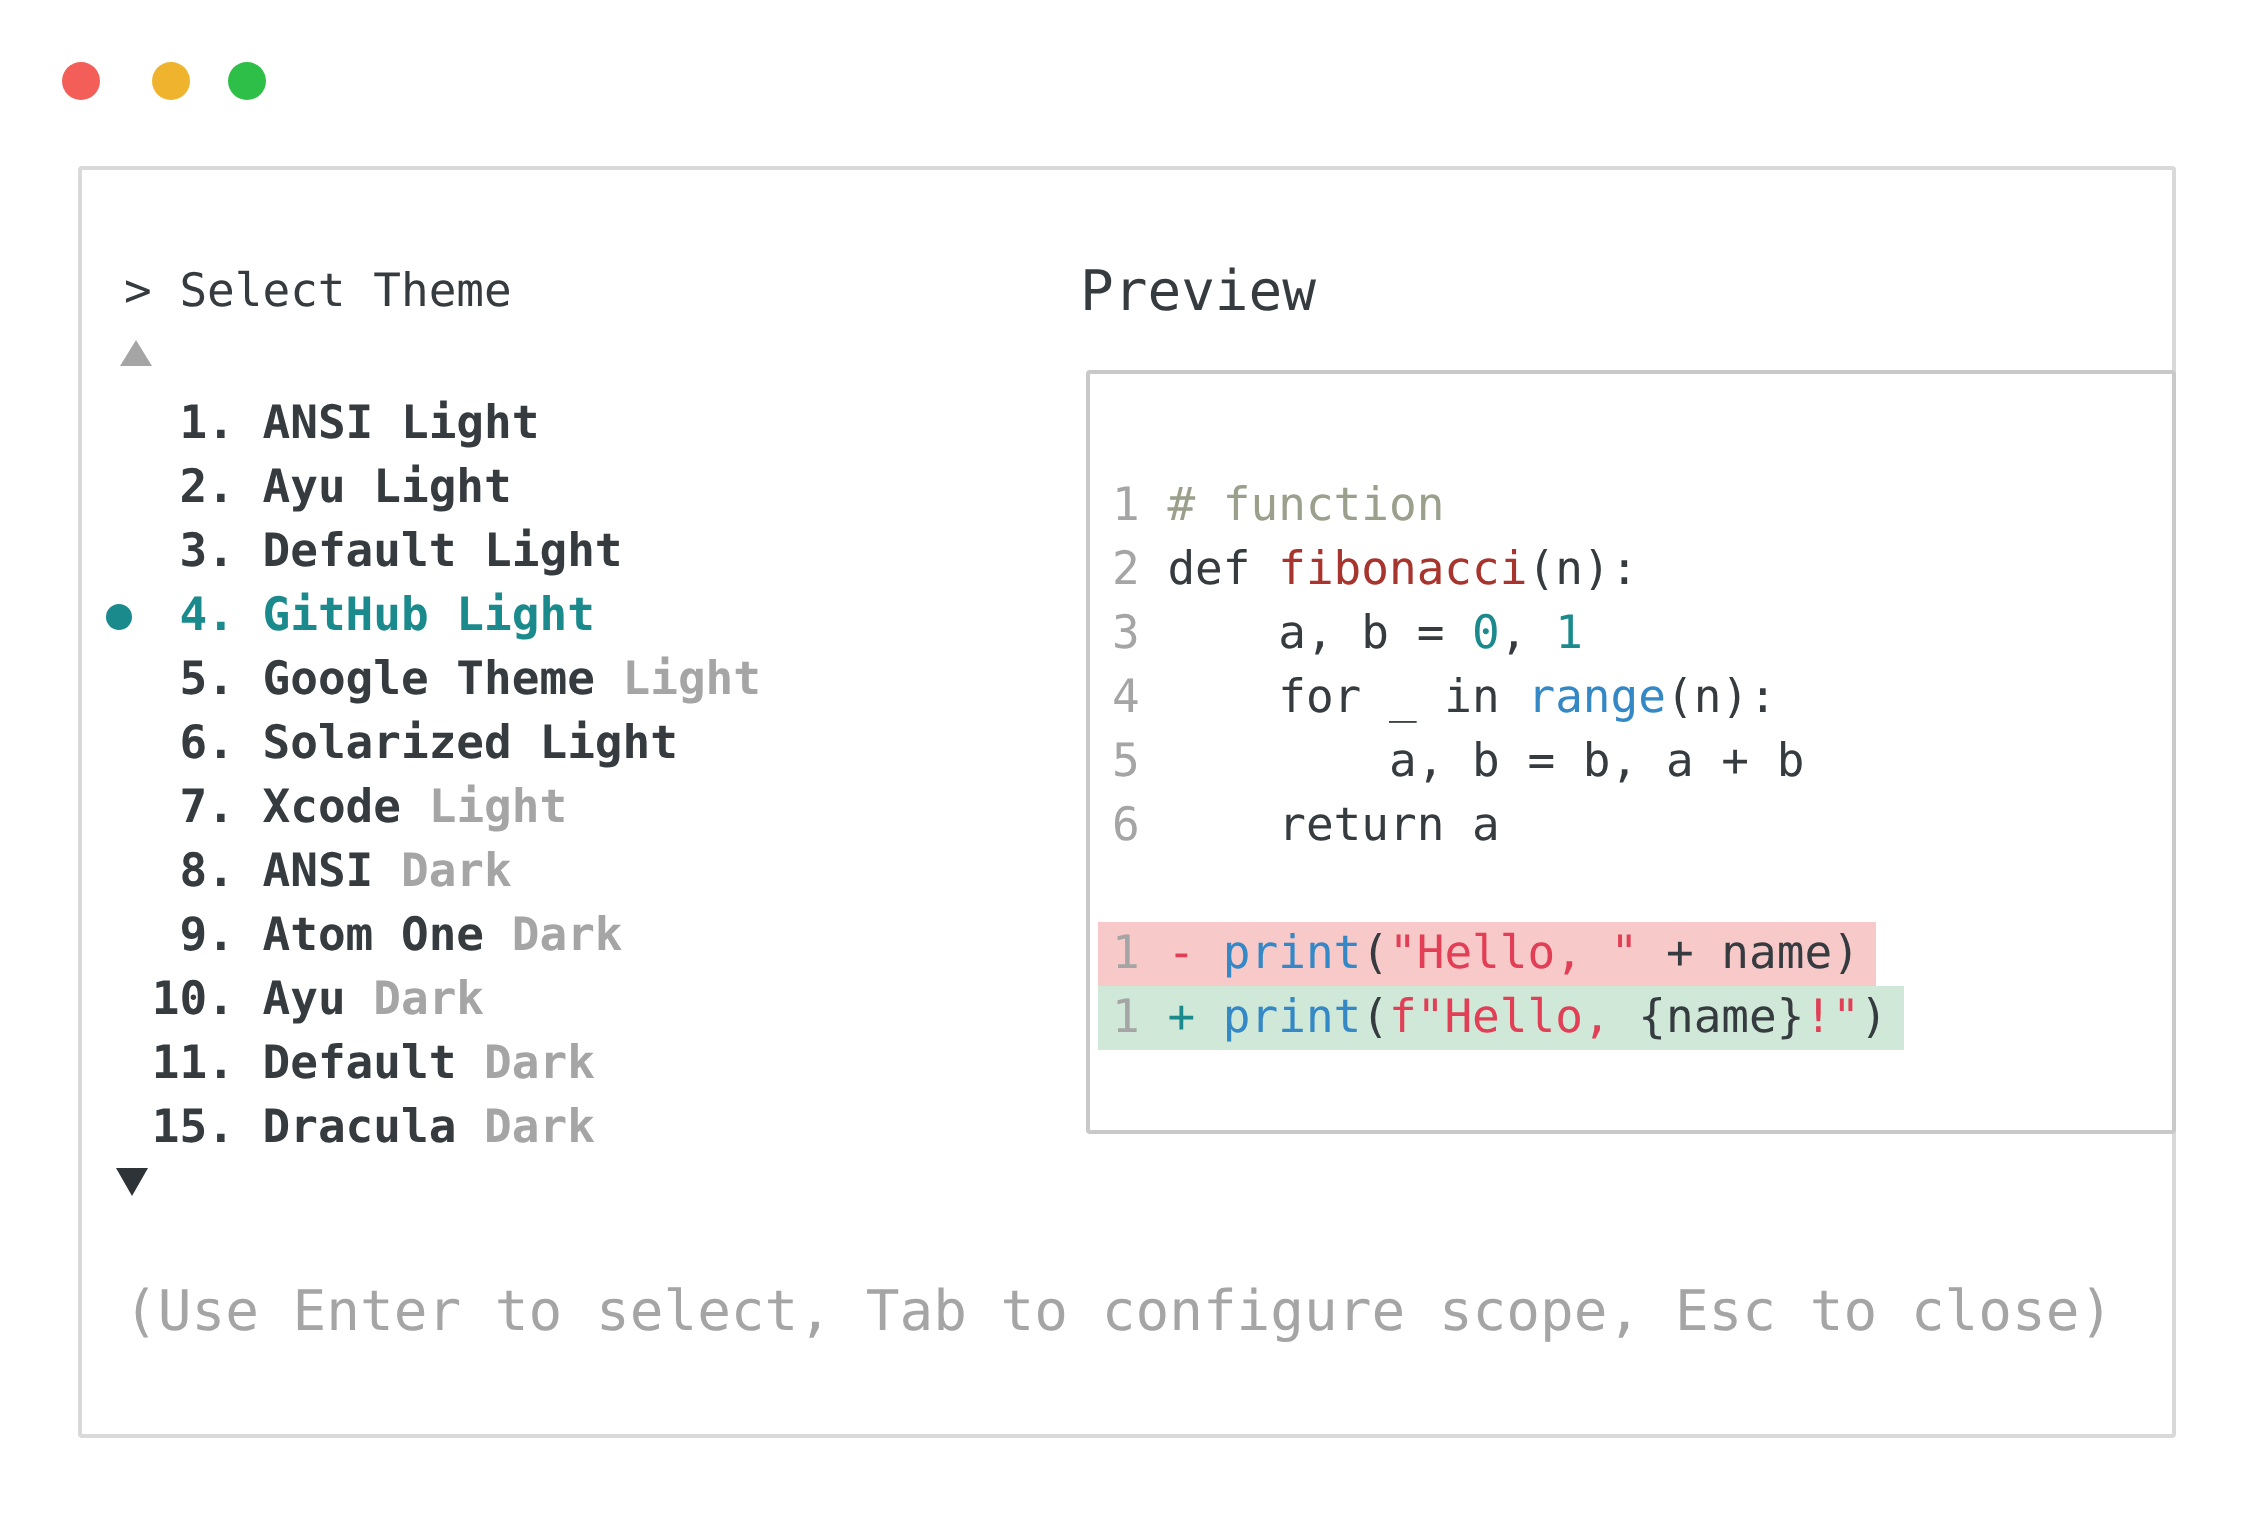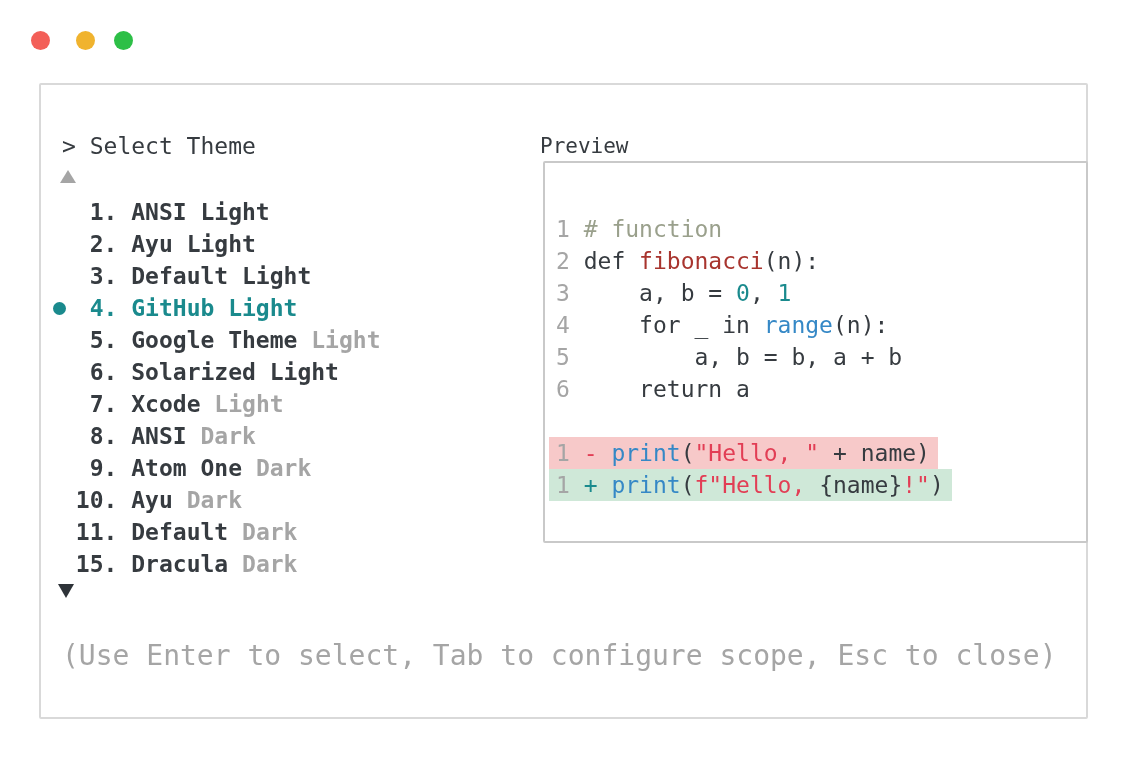--- a/index.html
+++ b/index.html
@@ -35,21 +35,21 @@
     position:absolute;left:39px;top:83px;width:1049px;height:636px;
     border:2px solid var(--panel-border);border-radius:2px;background:#fff;
     box-sizing:border-box;
   }
   .prompt{
     position:absolute;left:21px;top:48px;
     font-size:23px;line-height:26px;color:var(--text-dark);white-space:pre;
   }
   .preview-label{
     position:absolute;left:499px;top:48px;
-    font-size:21px;line-height:26px;color:var(--text-dark);
+    font-size:28px;line-height:26px;color:var(--text-dark);
   }
   .tri-up{
     position:absolute;left:19px;top:85px;width:0;height:0;
     border-left:8px solid transparent;border-right:8px solid transparent;
     border-bottom:13px solid var(--text-muted);
   }
   .tri-down{
     position:absolute;left:17px;top:499px;width:0;height:0;
     border-left:8px solid transparent;border-right:8px solid transparent;
     border-top:14px solid #2e3338;
@@ -60,21 +60,21 @@
     color:var(--text-dark);white-space:pre;width:max-content;cursor:default;
   }
   .trow .imuted{color:var(--text-muted);}
   .trow.sel .inum,.trow.sel .iname,.trow.sel .imuted{color:var(--accent-teal);}
   .bullet{
     position:absolute;left:-9px;top:10px;width:13px;height:13px;border-radius:50%;
     background:var(--accent-teal);
   }
   
   .preview-box{
-    position:absolute;left:502px;top:76px;width:545px;height:382px;
+    position:absolute;left:502px;top:100px;width:545px;height:382px;
     border:2px solid var(--preview-border);border-radius:2px;background:#fff;
     box-sizing:border-box;
   }
   .code{position:absolute;left:11px;top:50px;font-size:23px;line-height:32px;white-space:pre;}
   .cline{height:32px;width:max-content;}
   .cline.bg-removed{background:var(--removed-bg);margin-left:-7px;padding:0 8px 0 7px;}
   .cline.bg-added{background:var(--added-bg);margin-left:-7px;padding:0 8px 0 7px;}
   .ln{color:var(--text-muted);}
   .tk-t{color:var(--text-dark);}
   .tk-com{color:var(--comment-green);}

